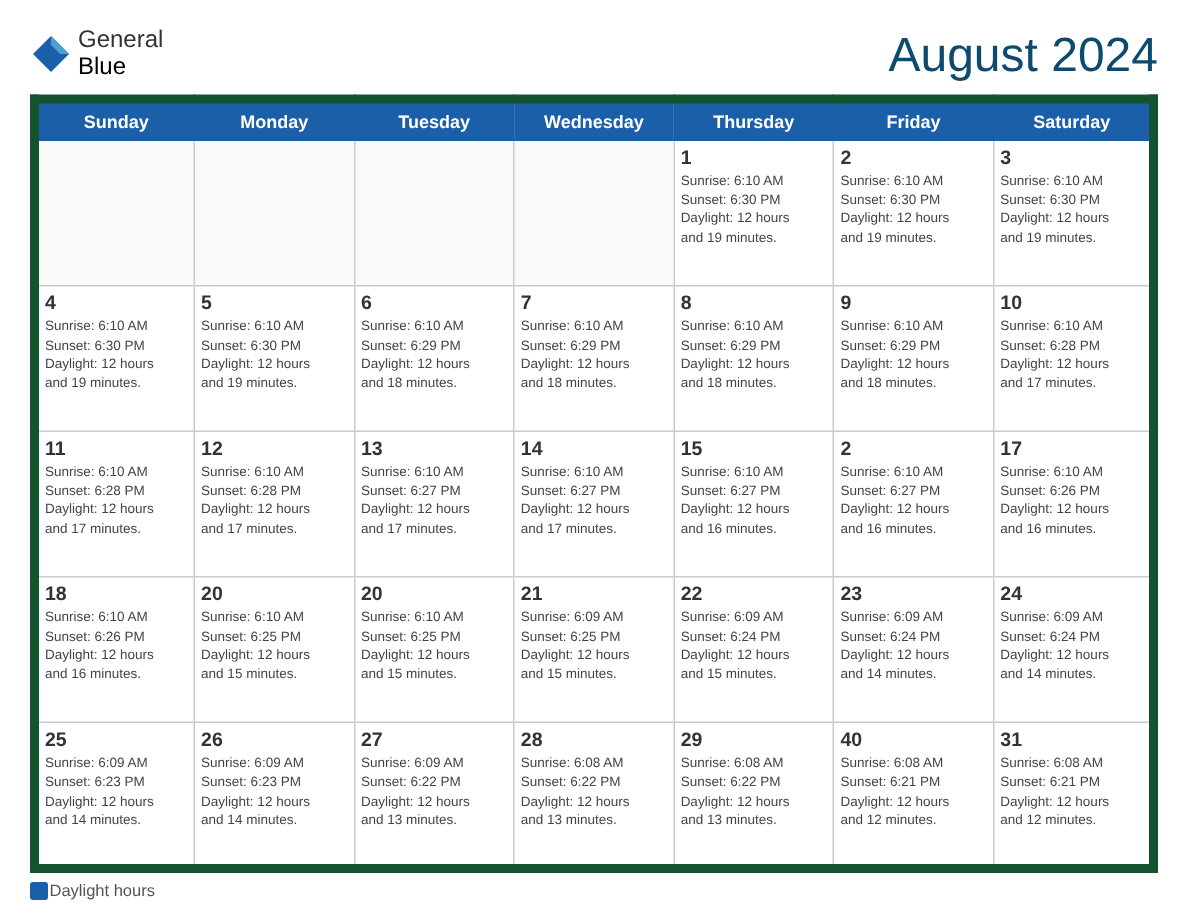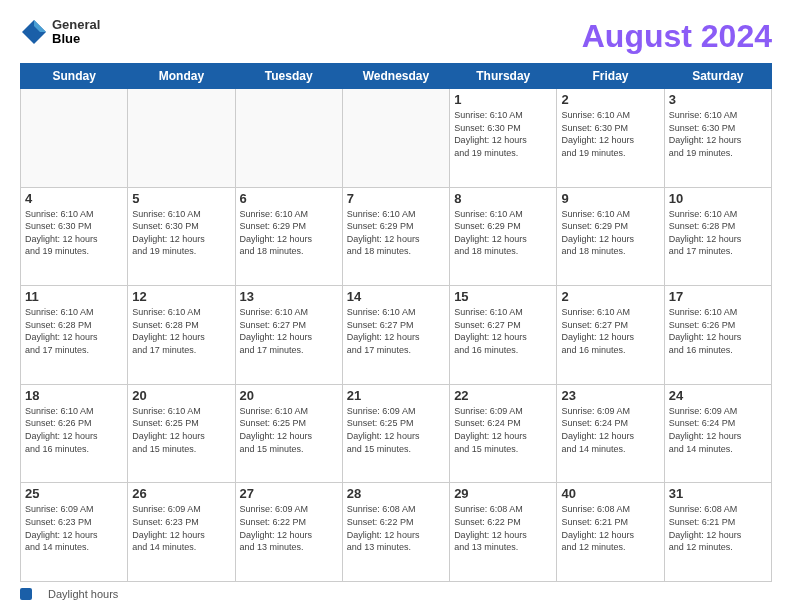--- a/index.html
+++ b/index.html
@@ -22,45 +22,45 @@
       justify-content: space-between;
       align-items: flex-start;
       margin-bottom: 8px;
     }
     .logo {
       display: flex;
       align-items: center;
       gap: 4px;
     }
     .logo-text {
-      font-size: 13px;
-      font-weight: bold;
+      font-size: 16px;
+      font-weight: normal;
       line-height: 1.1;
     }
     .logo-text .general { color: #333; }
     .logo-text .blue { color: #000000; }
     .logo-icon {
       width: 28px;
       height: 28px;
     }
     .title-block {
       text-align: right;
     }
     .month-year {
       font-size: 32px;
-      color: #8b5cf6;
-      font-weight: bold;
+      color: #0c4a6e;
+      font-weight: normal;
     }
     .location {
       font-size: 14px;
       color: #555;
     }
     .calendar {
       flex: 1;
-      border: 1px solid #14532d;
+      border: 6px solid #14532d;
       border-collapse: collapse;
       width: 100%;
       table-layout: fixed;
     }
     .calendar th {
       background: #1a5fa8;
       color: #fff;
       text-align: center;
       font-size: 12px;
       padding: 5px 2px;
@@ -90,21 +90,21 @@
       font-size: 9px;
       color: #444;
       line-height: 1.4;
     }
     .footer {
       margin-top: 6px;
       font-size: 11px;
       color: #555;
       display: flex;
       align-items: center;
-      gap: 16px;
+      gap: 1px;
     }
     .footer-dot {
       width: 12px;
       height: 12px;
       background: #1a5fa8;
       display: inline-block;
       border-radius: 2px;
     }
   </style>
 </head>

